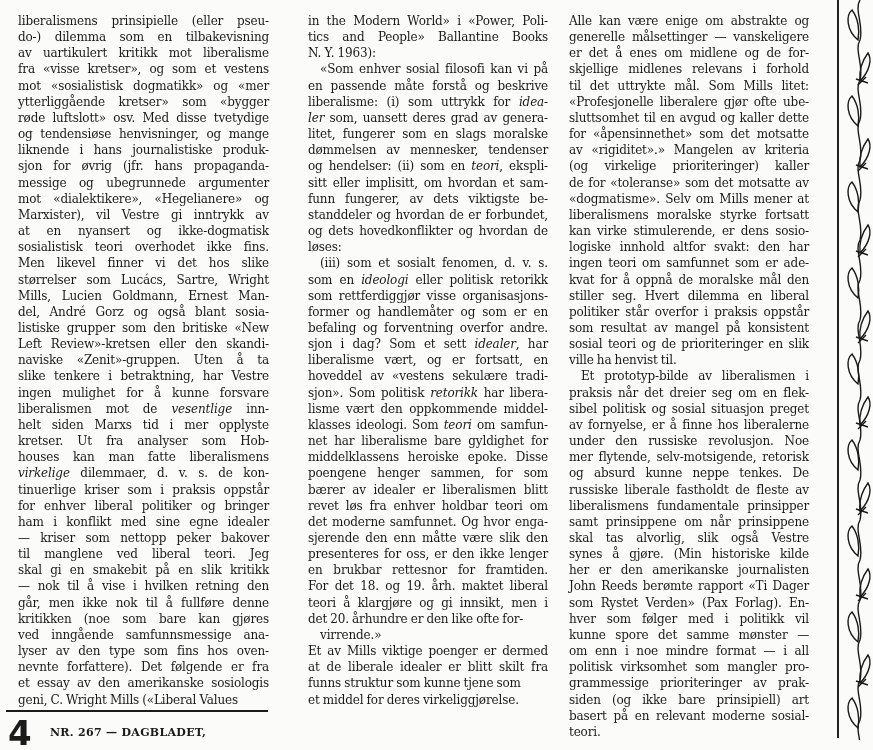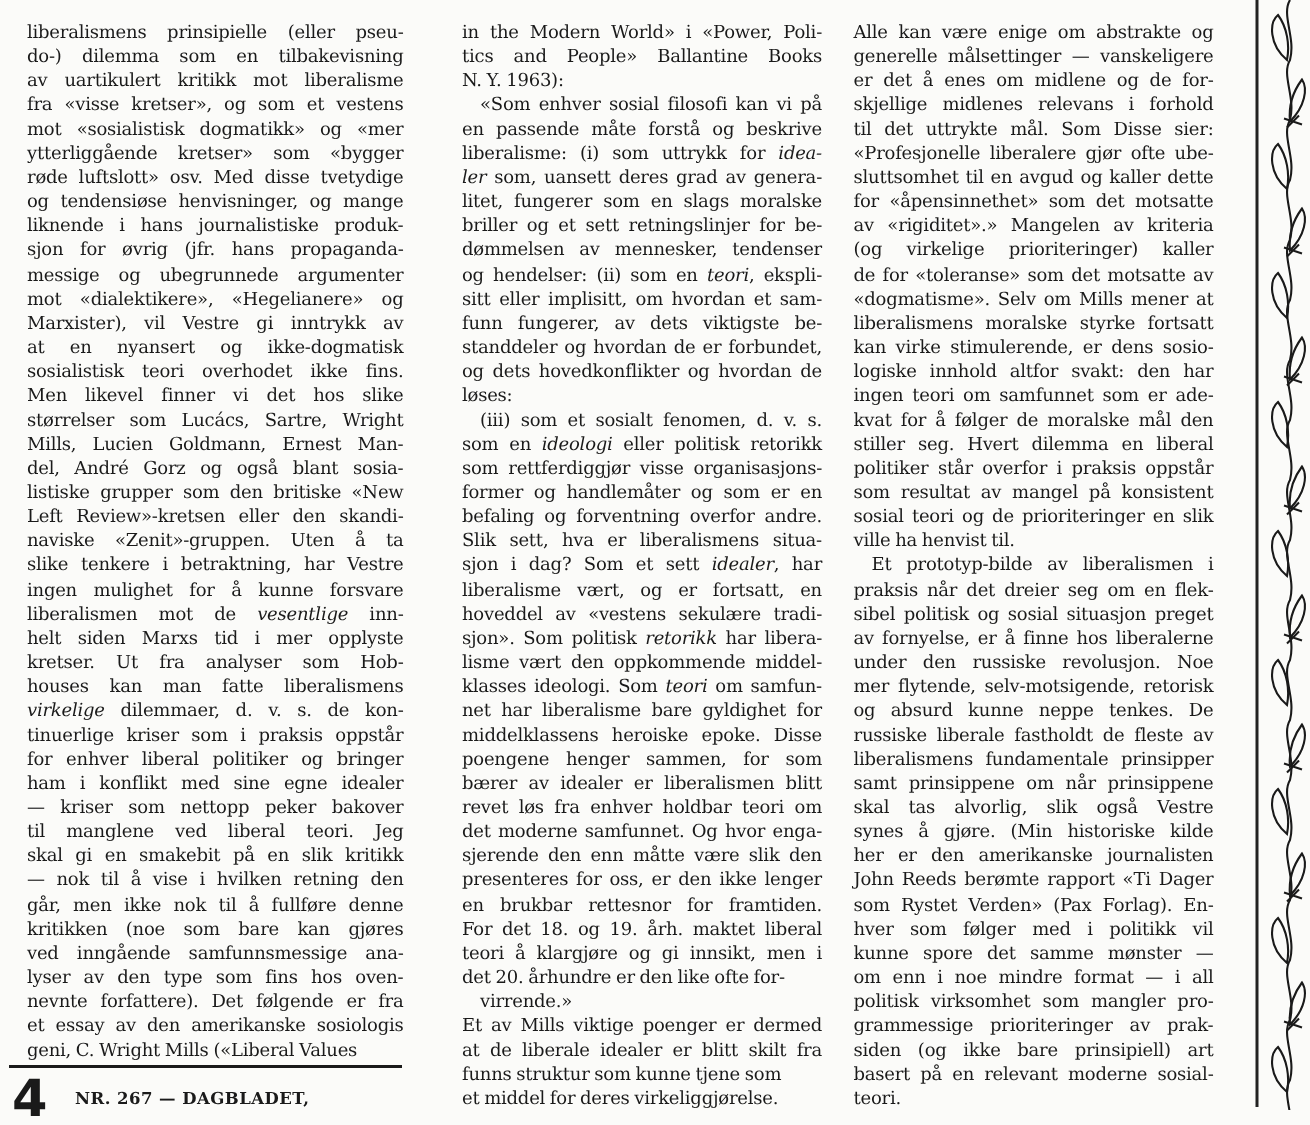--- a/index.html
+++ b/index.html
@@ -97,34 +97,32 @@
     </div>
   <div class="col col-2" id="col1">
       <span class="line">in the Modern World» i «Power, Poli-</span>
       <span class="line">tics and People» Ballantine Books</span>
       <span class="line last">N. Y. 1963):</span>
       <span class="line indent">«Som enhver sosial filosofi kan vi på</span>
       <span class="line">en passende måte forstå og beskrive</span>
       <span class="line">liberalisme: (i) som uttrykk for <em>idea-</em></span>
       <span class="line"><em>ler</em> som, uansett deres grad av genera-</span>
       <span class="line">litet, fungerer som en slags moralske</span>
-      <span class="line">briller og et sett retningslinjer for be-</span>
       <span class="line">dømmelsen av mennesker, tendenser</span>
       <span class="line">og hendelser: (ii) som en <em>teori</em>, ekspli-</span>
       <span class="line">sitt eller implisitt, om hvordan et sam-</span>
       <span class="line">funn fungerer, av dets viktigste be-</span>
       <span class="line">standdeler og hvordan de er forbundet,</span>
       <span class="line">og dets hovedkonflikter og hvordan de</span>
       <span class="line last">løses:</span>
       <span class="line indent">(iii) som et sosialt fenomen, d. v. s.</span>
       <span class="line">som en <em>ideologi</em> eller politisk retorikk</span>
       <span class="line">som rettferdiggjør visse organisasjons-</span>
       <span class="line">former og handlemåter og som er en</span>
       <span class="line">befaling og forventning overfor andre.</span>
-      <span class="line">Slik sett, hva er liberalismens situa-</span>
       <span class="line">sjon i dag? Som et sett <em>idealer</em>, har</span>
       <span class="line">liberalisme vært, og er fortsatt, en</span>
       <span class="line">hoveddel av «vestens sekulære tradi-</span>
       <span class="line">sjon». Som politisk <em>retorikk</em> har libera-</span>
       <span class="line">lisme vært den oppkommende middel-</span>
       <span class="line">klasses ideologi. Som <em>teori</em> om samfun-</span>
       <span class="line">net har liberalisme bare gyldighet for</span>
       <span class="line">middelklassens heroiske epoke. Disse</span>
       <span class="line">poengene henger sammen, for som</span>
       <span class="line">bærer av idealer er liberalismen blitt</span>
@@ -140,33 +138,33 @@
       <span class="line">Et av Mills viktige poenger er dermed</span>
       <span class="line">at de liberale idealer er blitt skilt fra</span>
       <span class="line last">funns struktur som kunne tjene som</span>
       <span class="line last">et middel for deres virkeliggjørelse.</span>
     </div>
   <div class="col col-3" id="col2">
       <span class="line">Alle kan være enige om abstrakte og</span>
       <span class="line">generelle målsettinger — vanskeligere</span>
       <span class="line">er det å enes om midlene og de for-</span>
       <span class="line">skjellige midlenes relevans i forhold</span>
-      <span class="line">til det uttrykte mål. Som Disse sier:</span>
+      <span class="line">til det uttrykte mål. Som Mills litet:</span>
       <span class="line">«Profesjonelle liberalere gjør ofte ube-</span>
       <span class="line">sluttsomhet til en avgud og kaller dette</span>
       <span class="line">for «åpensinnethet» som det motsatte</span>
       <span class="line">av «rigiditet».» Mangelen av kriteria</span>
       <span class="line">(og virkelige prioriteringer) kaller</span>
       <span class="line">de for «toleranse» som det motsatte av</span>
       <span class="line">«dogmatisme». Selv om Mills mener at</span>
       <span class="line">liberalismens moralske styrke fortsatt</span>
       <span class="line">kan virke stimulerende, er dens sosio-</span>
       <span class="line">logiske innhold altfor svakt: den har</span>
       <span class="line">ingen teori om samfunnet som er ade-</span>
-      <span class="line">kvat for å følger de moralske mål den</span>
+      <span class="line">kvat for å oppnå de moralske mål den</span>
       <span class="line">stiller seg. Hvert dilemma en liberal</span>
       <span class="line">politiker står overfor i praksis oppstår</span>
       <span class="line">som resultat av mangel på konsistent</span>
       <span class="line">sosial teori og de prioriteringer en slik</span>
       <span class="line last">ville ha henvist til.</span>
       <span class="line indent">Et prototyp-bilde av liberalismen i</span>
       <span class="line">praksis når det dreier seg om en flek-</span>
       <span class="line">sibel politisk og sosial situasjon preget</span>
       <span class="line">av fornyelse, er å finne hos liberalerne</span>
       <span class="line">under den russiske revolusjon. Noe</span>

